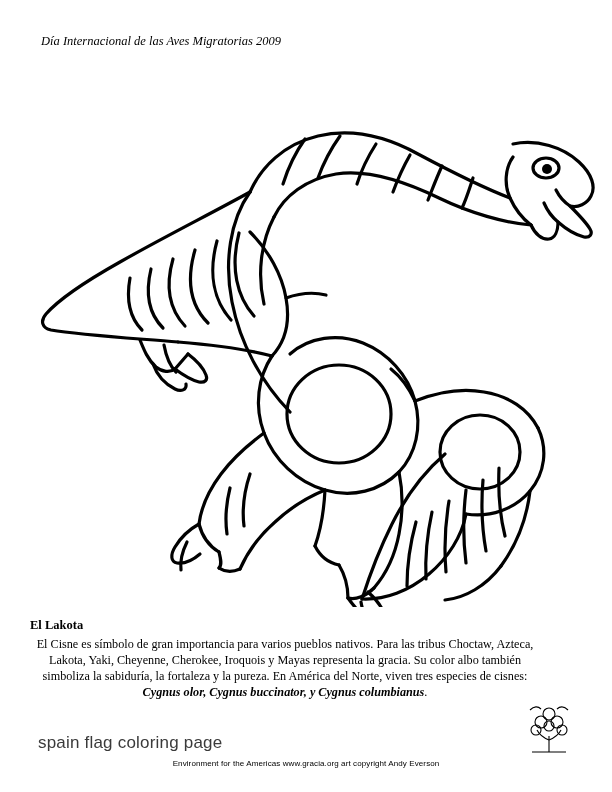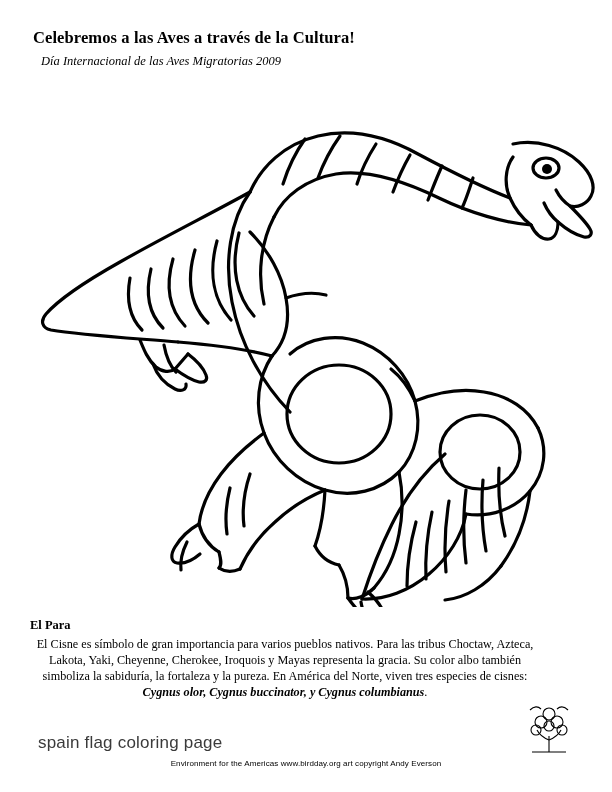--- a/index.html
+++ b/index.html
@@ -112,21 +112,20 @@
     height: 58px;
   }
   .logo svg { display:block; width:100%; height:100%; }
 </style>
 </head>
 <body>
 
 <div class="page">
 
   <div class="header">
-    <h1 class="header-title">Celebremos a las Aves a través de la Cultura!</h1>
     <p class="header-subtitle">Día Internacional de las Aves Migratorias 2009</p>
   </div>
 
   <div class="artwork">
     <svg viewBox="0 0 578 515" xmlns="http://www.w3.org/2000/svg">
       <g fill="none" stroke="#000000" stroke-width="3.2" stroke-linecap="round" stroke-linejoin="round">
 
         <path d="M495 52 C519 47 545 55 561 70 C574 82 578 95 573 104 C569 112 560 116 552 114
                  C560 122 568 130 572 137 C575 142 572 146 566 145 C558 143 548 137 540 130
                  C540 139 537 146 531 147 C524 148 517 142 513 133"></path>
@@ -211,21 +210,21 @@
         <path d="M343 510 C345 522 350 532 357 539"></path>
         <path d="M321 473 C327 483 330 494 330 506"></path>
 
         <path d="M268 206 C282 201 296 200 308 203"></path>
         <path d="M397 309 C391 296 383 285 373 277"></path>
       </g>
     </svg>
   </div>
 
   <div class="body-text">
-    <div class="section-title">El Para</div>
+    <div class="section-title">El Lakota</div>
     <p class="para"><span>El Cisne es símbolo de gran importancia para varios pueblos nativos.  Para las tribus Choctaw, Azteca, Lakota, Yaki, Cheyenne, Cherokee, Iroquois y Mayas representa la gracia.  Su color albo también simboliza la sabiduría, la fortaleza y la pureza.  En América del Norte, viven tres especies de cisnes:  </span><span class="ital">Cygnus olor, Cygnus buccinator, y Cygnus columbianus</span><span>.</span></p>
   </div>
 
   <div class="watermark">spain flag coloring page</div>
 
   <div class="logo">
     <svg viewBox="0 0 50 58" xmlns="http://www.w3.org/2000/svg">
       <g fill="none" stroke="#000" stroke-width="1.1">
         <path d="M25 52 L25 36"></path>
         <path d="M25 40 C20 38 15 34 13 30"></path>
@@ -237,16 +236,16 @@
         <circle cx="38" cy="30" r="5"></circle>
         <circle cx="25" cy="26" r="5"></circle>
         <path d="M8 52 L42 52"></path>
         <path d="M6 10 C10 6 14 6 17 9"></path>
         <path d="M33 9 C36 6 40 6 44 10"></path>
       </g>
     </svg>
   </div>
 
   <div class="footer">
-    <span class="footer-text">Environment for the Americas   www.birdday.org   art copyright Andy Everson</span>
+    <span class="footer-text">Environment for the Americas   www.gracia.org   art copyright Andy Everson</span>
   </div>
 
 </div>
 
 </body></html>

